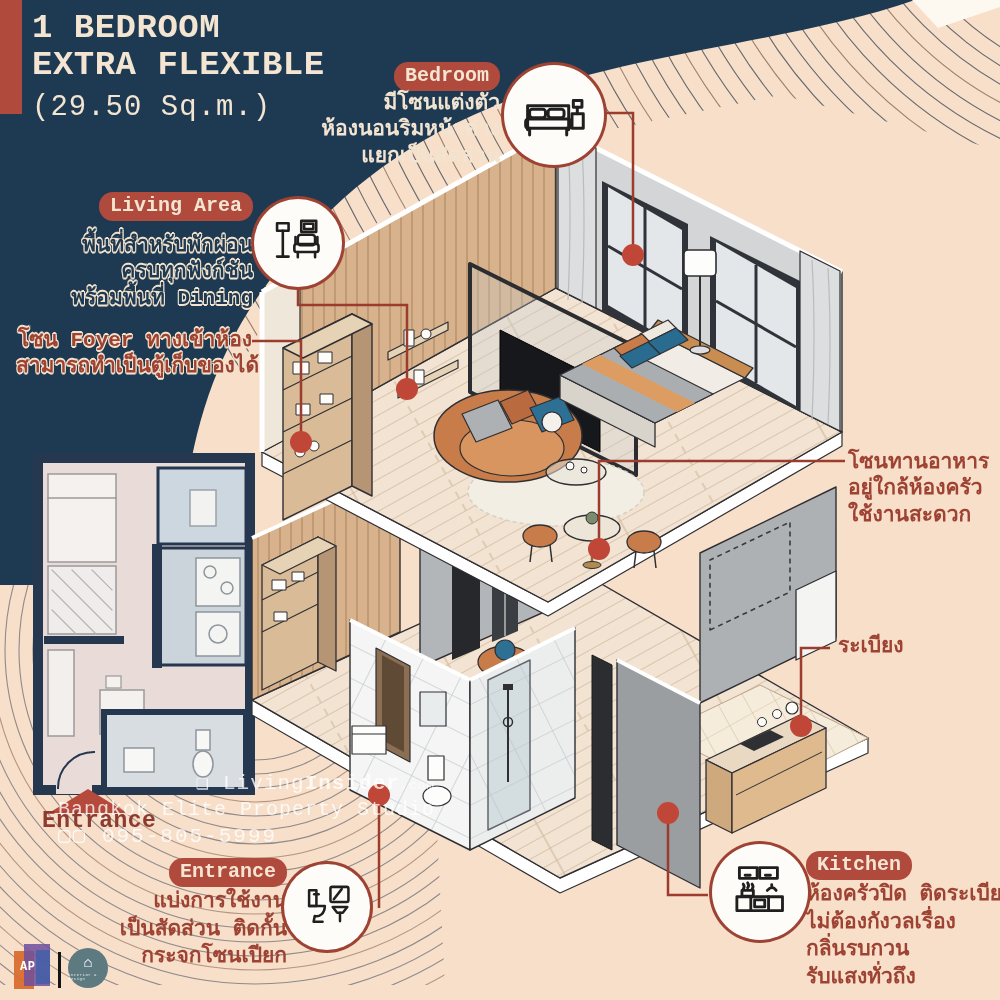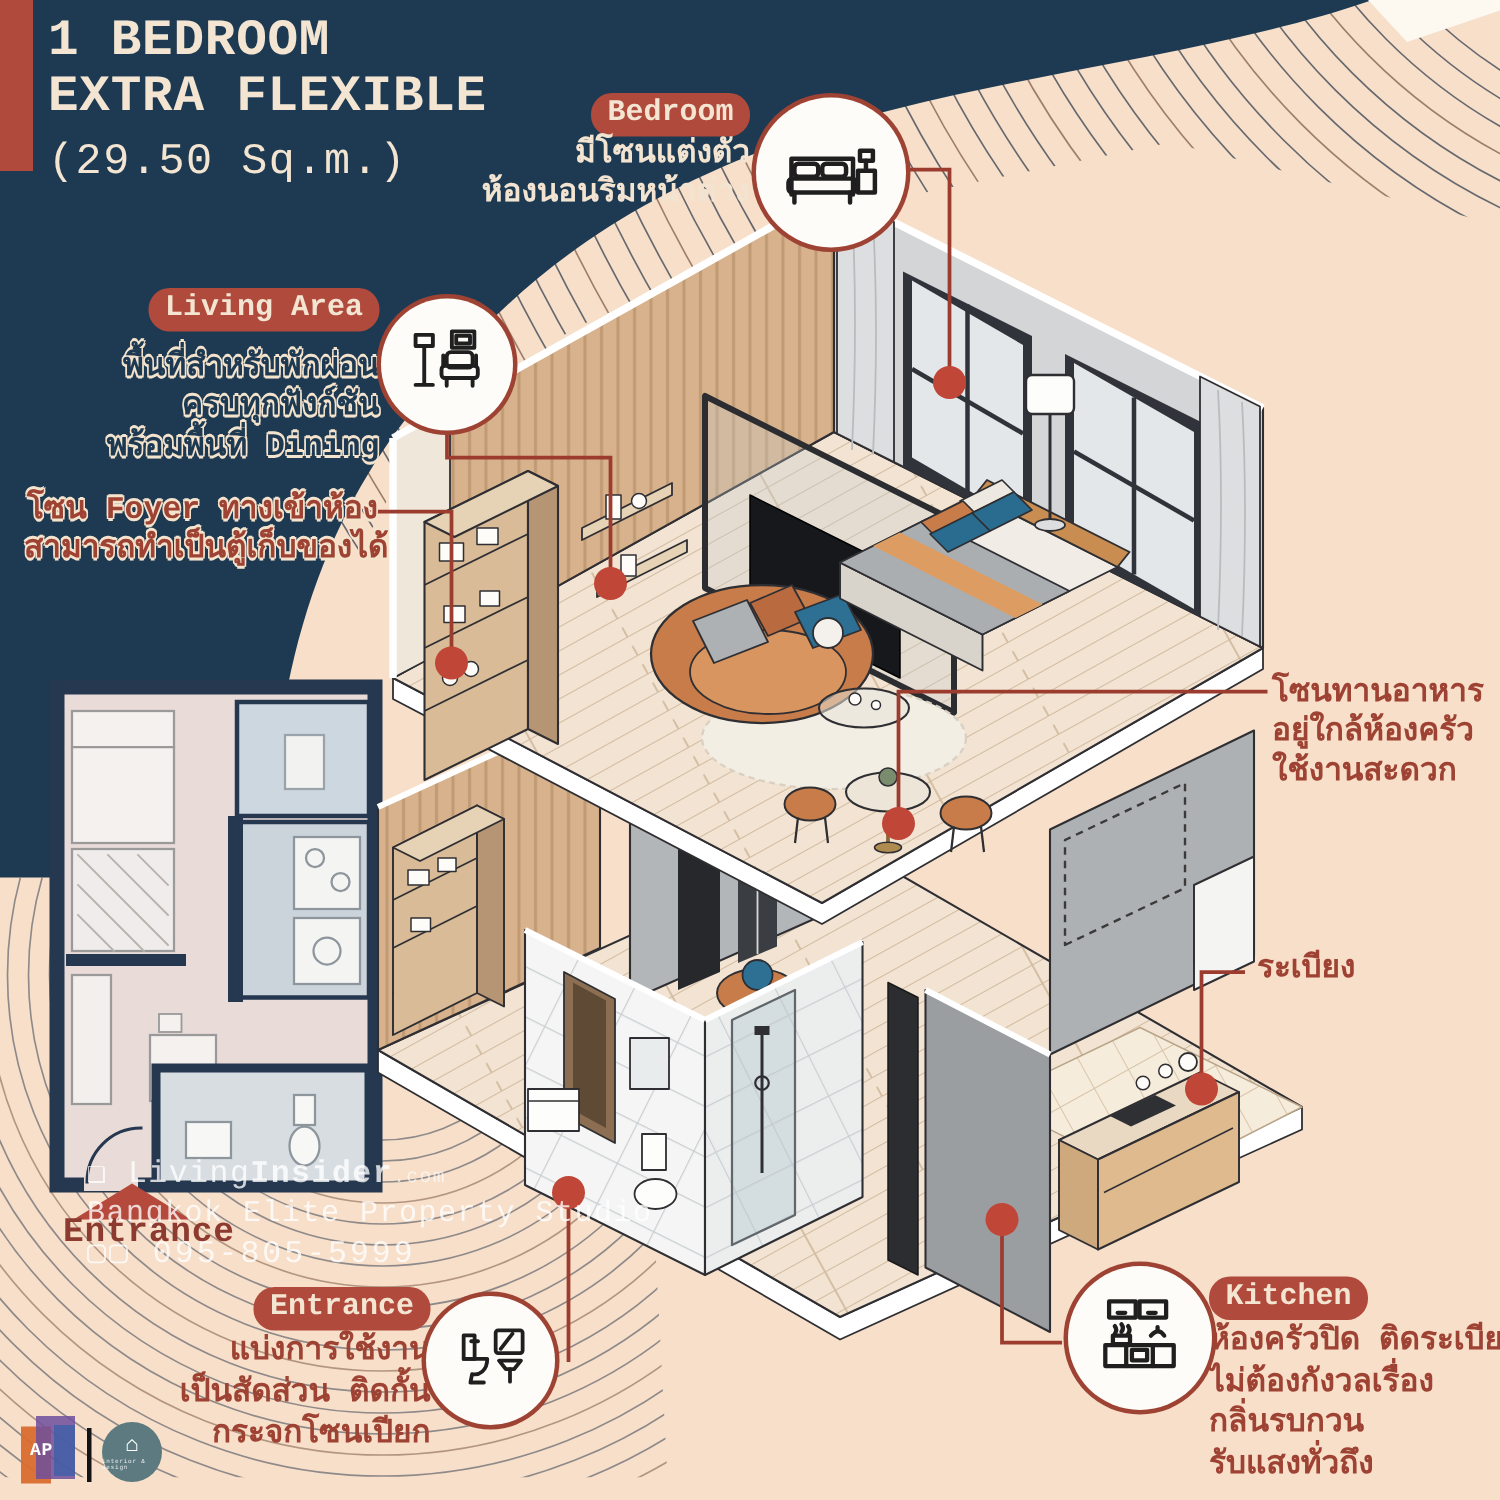--- a/index.html
+++ b/index.html
@@ -22,21 +22,21 @@
   .halo{text-shadow:-1px -1px 0 #f4e3cd,1px -1px 0 #f4e3cd,-1px 1px 0 #f4e3cd,
         1px 1px 0 #f4e3cd,0 2px 0 #f4e3cd,0 -2px 0 #f4e3cd;}
   .tright{text-align:right;}
   
   .icon-circle{border-radius:50%;background:#fdfcf8;
                box-shadow:0 0 0 4px #fdfcf8,0 0 0 7px #9e4233;
                display:flex;align-items:center;justify-content:center;}
   .icon-circle svg{width:72%;height:72%;}
   
   .watermark{left:58px;top:770px;color:rgba(255,255,255,.78);line-height:1.3;}
-  .wm-brand{font-size:21px;letter-spacing:1px;}
+  .wm-brand{font-size:21px;letter-spacing:1px;text-align:right;}
   .wm-brand b{font-weight:800;}
   .wm-com{font-size:13px;opacity:.8;}
   .wm-studio{font-size:20px;letter-spacing:1px;}
   .wm-phone{font-size:21px;letter-spacing:2px;}
   
   .entrance{left:42px;top:808px;color:#8d3a30;font-size:23px;font-weight:800;letter-spacing:.5px;text-align:right;}
   
   .ap-logo{left:12px;top:942px;width:42px;height:50px;}
   .ap-r1{position:absolute;left:2px;top:9px;width:20px;height:38px;background:#d96b2f;opacity:.95;}
   .ap-r2{position:absolute;left:12px;top:2px;width:26px;height:42px;background:#6d4f9e;opacity:.85;}
@@ -405,20 +405,21 @@
     <div class="title-line">1 BEDROOM</div>
     <div class="title-line">EXTRA FLEXIBLE</div>
     <div class="title-area">(29.50 Sq.m.)</div>
   </div>
 
   <div class="abs" style="right:500px;top:64px;text-align:right">
     <span class="badge">Bedroom</span>
     <div class="thai cream tright" style="margin-top:4px">
       <div>มีโซนแต่งตัว</div>
       <div>ห้องนอนริมหน้าต่าง</div>
+      <div>แยกเป็นสัดส่วน</div>
     </div>
   </div>
   <div class="abs icon-circle" style="left:508px;top:69px;width:92px;height:92px">
     <svg viewBox="0 0 100 100" fill="none" stroke="#1f1f1f" stroke-width="4.5" stroke-linecap="round" stroke-linejoin="round">
       <path d="M10,36 V72 M72,36 V72 M10,36 H72"></path>
       <rect x="7" y="56" width="68" height="14" rx="4"></rect>
       <rect x="13" y="41" width="24" height="13" rx="4"></rect>
       <rect x="41" y="41" width="24" height="13" rx="4"></rect>
       <path d="M13,70 V80 M69,70 V80"></path>
       <rect x="77" y="48" width="17" height="22"></rect>

